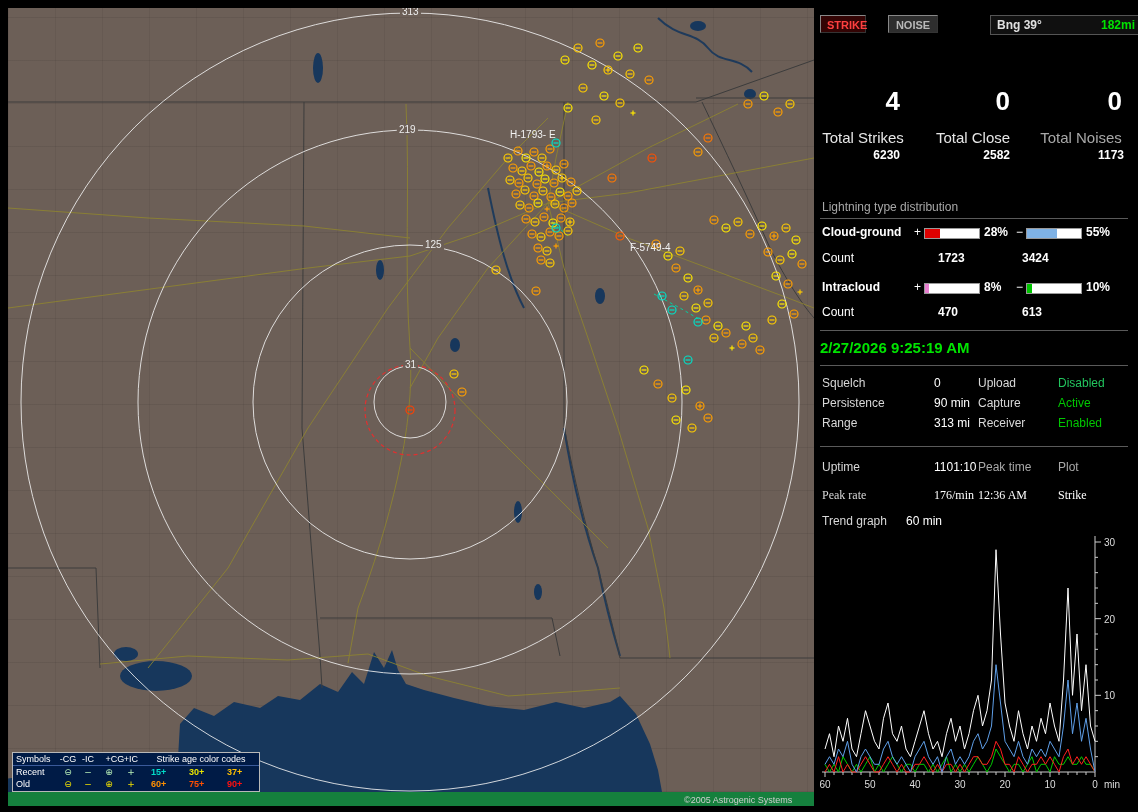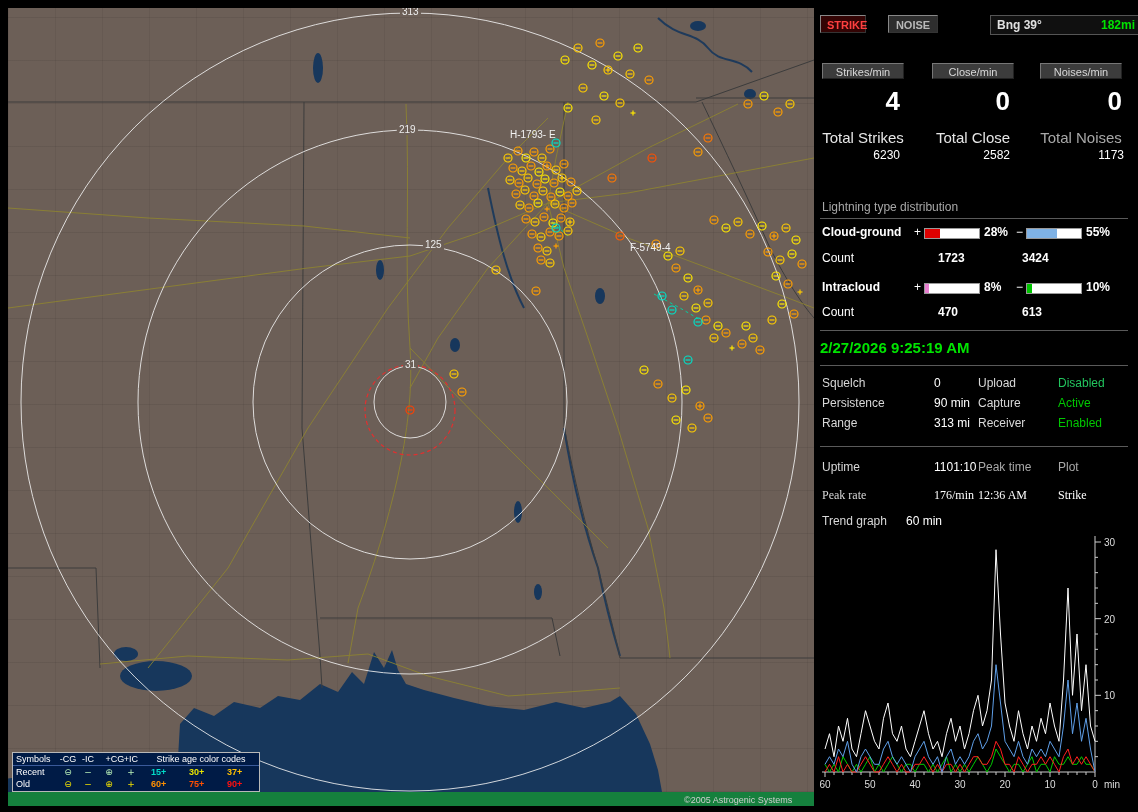--- a/index.html
+++ b/index.html
@@ -693,36 +693,31 @@
 
 <div id="panel" class="a">
 
   <button id="strike-btn" class="btn" style="left:2px;top:7px;width:46px;">STRIKE</button>
   <button id="noise-btn" class="btn" style="left:70px;top:7px;width:50px;">NOISE</button>
   <div id="bng-box" class="a">
     <span class="bold">Bng 39°</span>
     <span class="bold" style="color: rgb(0, 228, 0);">182mi</span>
   </div>
 
-  <div class="prow" style="top:55px;">
-    <button class="rate-btn" style="left:4px;">Strikes/min</button>
-    <button class="rate-btn" style="left:114px;">Close/min</button>
-    <button class="rate-btn" style="left:222px;">Noises/min</button>
-  </div>
   <div class="prow" style="top:78px;height:30px;">
     <span class="bignum" style="left:4px;width:78px;">4</span>
     <span class="bignum" style="left:114px;width:78px;">0</span>
     <span class="bignum" style="left:222px;width:82px;">0</span>
   </div>
   <div class="prow" style="top:121px;">
     <span class="tlabel" style="left:4px;width:82px;">Total Strikes</span>
     <span class="tlabel" style="left:114px;width:82px;">Total Close</span>
     <span class="tlabel dim" style="left:220px;width:86px;">Total Noises</span>
   </div>
-  <div class="prow" style="top:140px;">
+  <div class="prow" style="top:140px;font-weight:bold;">
     <span class="tvalue" style="left:4px;width:78px;">6230</span>
     <span class="tvalue" style="left:114px;width:78px;">2582</span>
     <span class="tvalue" style="left:222px;width:84px;">1173</span>
   </div>
 
   <div class="prow dim" style="top:192px;font-size:12px;">
     <span class="a" style="left:4px;">Lightning type distribution</span>
   </div>
   <div class="hline" style="top:210px;"></div>
 

